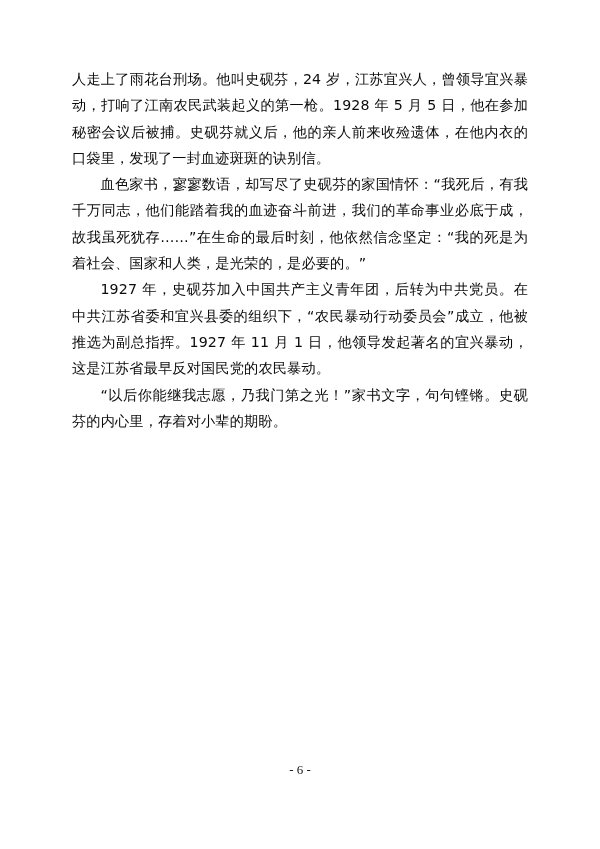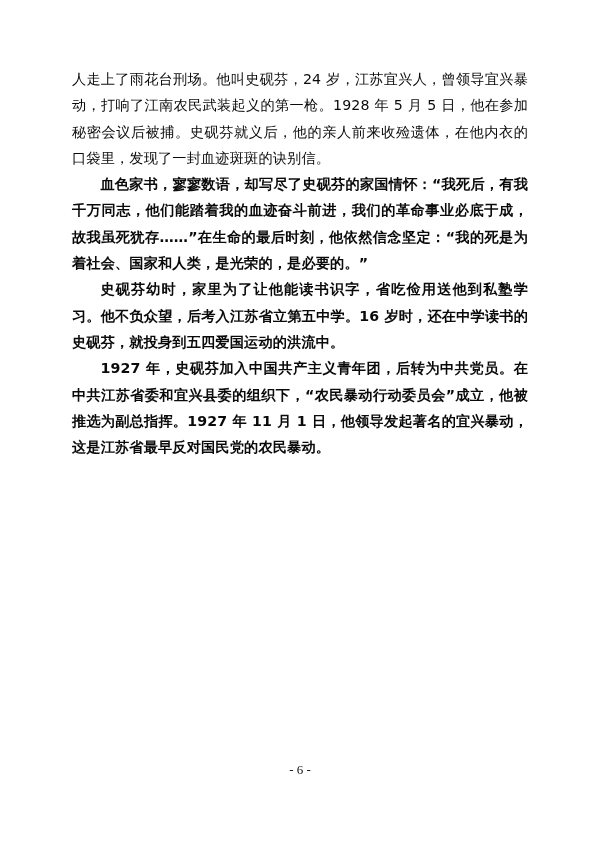--- a/index.html
+++ b/index.html
@@ -35,37 +35,36 @@
     line-height: 26.3px;
     text-align: justify;
     text-justify: inter-ideograph;
     margin: 0;
     text-indent: 0;
     letter-spacing: 0.15px;
     color: #0a0a0a;
   }
   .para.indent {
     text-indent: 28.4px;
-    font-weight: bold;
   }
   .footer {
     position: absolute;
     left: 0;
     top: 762px;
     width: 600px;
     text-align: center;
     font-size: 13px;
     color: #111111;
     font-family: "Liberation Serif", serif;
   }
 </style>
 </head>
 <body>
 
 <div class="page">
   <div class="content">
     <p class="para">人走上了雨花台刑场。他叫史砚芬，24 岁，江苏宜兴人，曾领导宜兴暴动，打响了江南农民武装起义的第一枪。1928 年 5 月 5 日，他在参加秘密会议后被捕。史砚芬就义后，他的亲人前来收殓遗体，在他内衣的口袋里，发现了一封血迹斑斑的诀别信。</p>
     <p class="para indent">血色家书，寥寥数语，却写尽了史砚芬的家国情怀：“我死后，有我千万同志，他们能踏着我的血迹奋斗前进，我们的革命事业必底于成，故我虽死犹存……”在生命的最后时刻，他依然信念坚定：“我的死是为着社会、国家和人类，是光荣的，是必要的。”</p>
-    <p class="para indent">史砚芬幼时，家里为了让他能读书识字，省吃俭用送他到私塾学习。他不负众望，后考入江苏省立第五中学。16 岁时，还在中学读书的史砚芬，就投身到五四爱国运动的洪流中。</p>
     <p class="para indent">1927 年，史砚芬加入中国共产主义青年团，后转为中共党员。在中共江苏省委和宜兴县委的组织下，“农民暴动行动委员会”成立，他被推选为副总指挥。1927 年 11 月 1 日，他领导发起著名的宜兴暴动，这是江苏省最早反对国民党的农民暴动。</p>
+    <p class="para indent">“以后你能继我志愿，乃我门第之光！”家书文字，句句铿锵。史砚芬的内心里，存着对小辈的期盼。</p>
   </div>
   <div class="footer">- 6 -</div>
 </div>
 
 </body></html>

